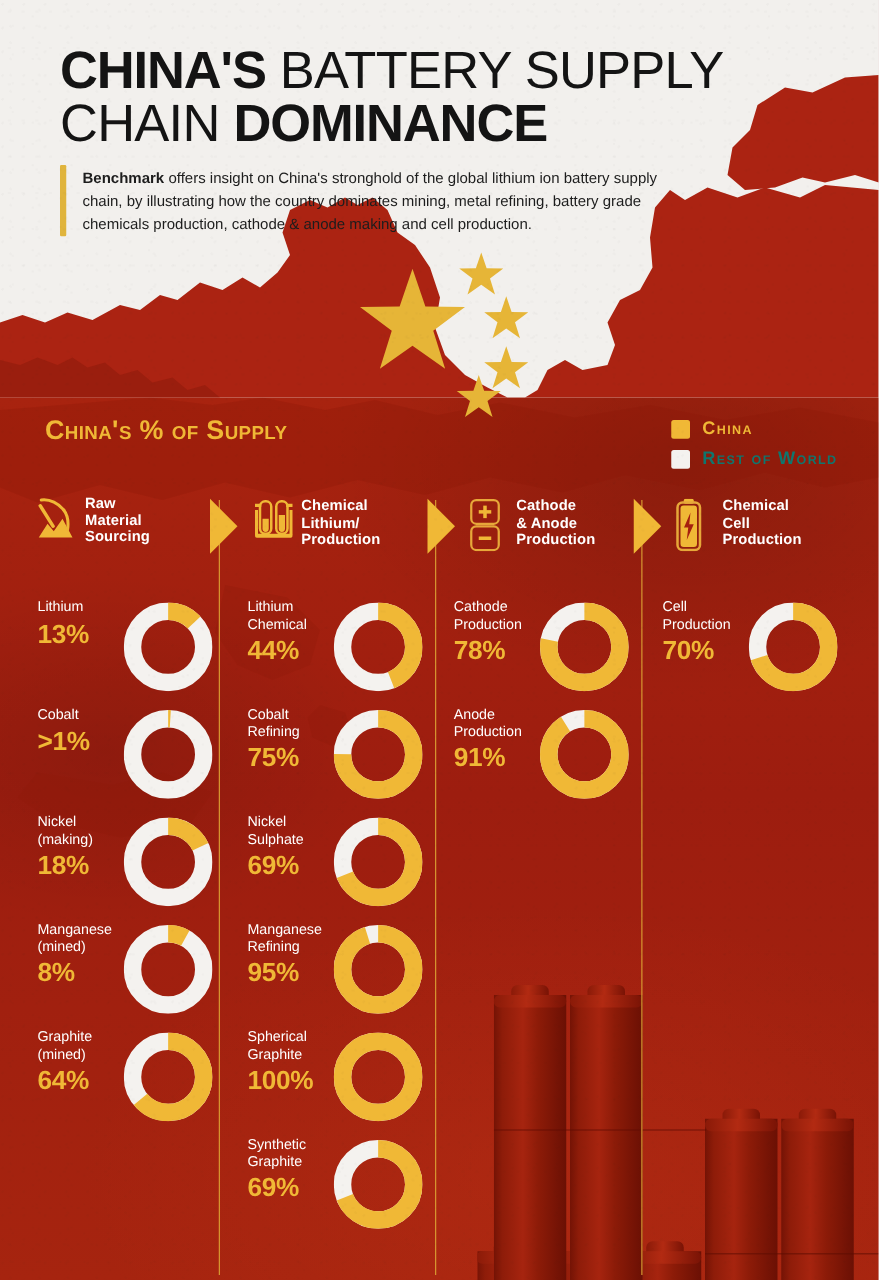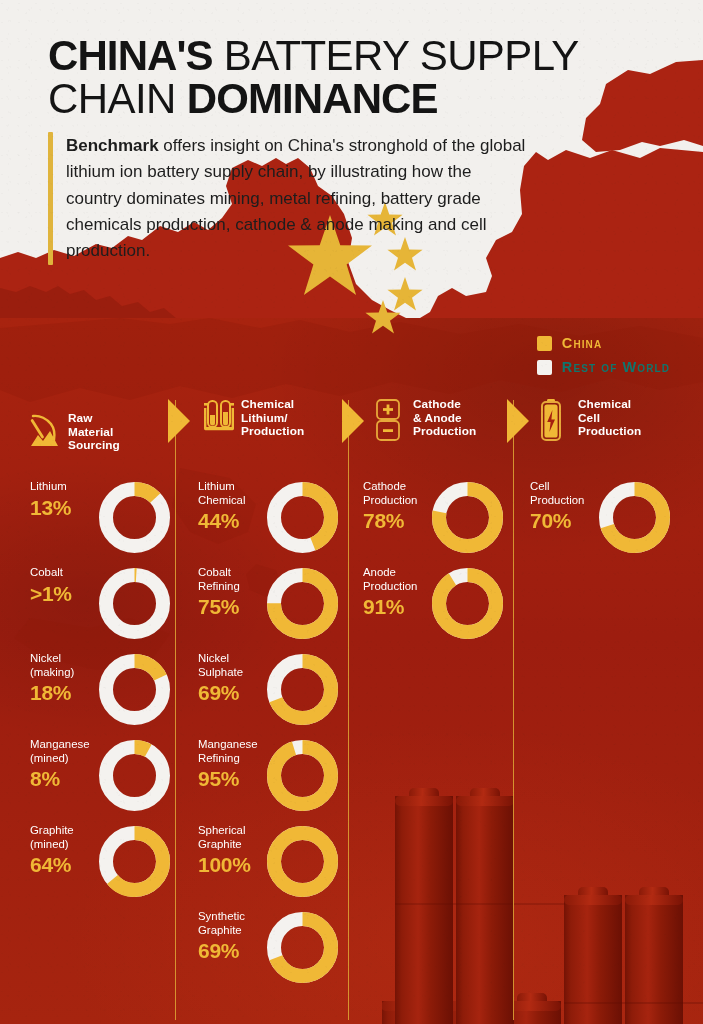--- a/index.html
+++ b/index.html
@@ -34,21 +34,21 @@
   .header { position:absolute; left:0; top:0; width:703px; height:330px; z-index:5; }
   .title {
     position:absolute; left:48px; top:34px; width:600px;
     font-size:42px; line-height:1.03; letter-spacing:-0.6px;
     color:#141414; font-weight:300;
   }
   .title b { font-weight:800; letter-spacing:-0.9px; }
   .lede-wrap { position:absolute; left:48px; top:132px; width:480px; display:flex; gap:13px; }
   .lede-bar { width:5px; background:#e0b43c; flex:0 0 5px; border-radius:1px; }
   .lede {
-    font-size:17px; line-height:1.55; color:#1d1d1d; font-weight:400;
+    font-size:12px; line-height:1.55; color:#1d1d1d; font-weight:400;
     padding-top:1px;
   }
   .lede b { font-weight:700; }
 
   
   .mapwrap { position:absolute; left:0; top:0; width:703px; height:1024px; z-index:1; }
 
   
   .panel {
     position:absolute; left:0; top:318px; width:703px; height:706px;
@@ -258,36 +258,37 @@
     </g>
     <g>
       <rect x="0" y="12" width="58" height="228" fill="url(#cellg2)"></rect>
       <rect x="14" y="4" width="30" height="16" rx="5" fill="url(#capg2)"></rect>
       <rect x="0" y="12" width="58" height="10" rx="5" fill="url(#capg2)"></rect>
     </g>
     <line x1="0" y1="120" x2="170" y2="120" stroke="#5e0d03" stroke-width="1.2" opacity=".5"></line>
   </svg>
 
   <div class="subhead">
+    <div class="sub1">China's % of Supply</div>
   </div>
 
   <div class="legend">
     <div class="legrow">
       <div class="legsw" style="background:#f0b836"></div>
       <div class="legtxt" style="color:#f0b836">China</div>
     </div>
     <div class="legrow">
       <div class="legsw" style="background:#f4f2ef"></div>
       <div class="legtxt" style="color:#0f766e">Rest of World</div>
     </div>
   </div>
 
   <div class="stages">
 
-    <div class="stage" style="left:30px;top:16px">
+    <div class="stage" style="left:30px;top:0">
       <span class="stage-ico">
         <svg width="30" height="34" viewBox="0 0 30 34">
           <path d="M3,3 C10,2 17,6 21,11" stroke="#f0b836" stroke-width="2.4" fill="none" stroke-linecap="round"></path>
           <path d="M21,11 C24,15 25,21 24,27" stroke="#f0b836" stroke-width="2.4" fill="none" stroke-linecap="round"></path>
           <rect x="6" y="5" width="2.8" height="22" rx="1.2" fill="#f0b836" transform="rotate(-32 7 16)"></rect>
           <path d="M1,33 L8,22 L13,28 L20,18 L28,33 Z" fill="#f0b836"></path>
         </svg>
       </span>
       <span class="stage-lbl">
         <span>Raw</span><br>

